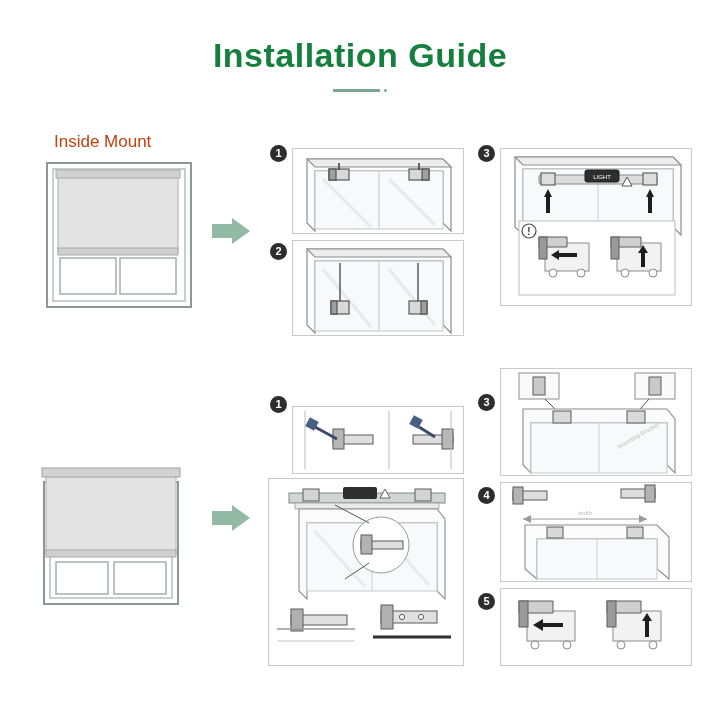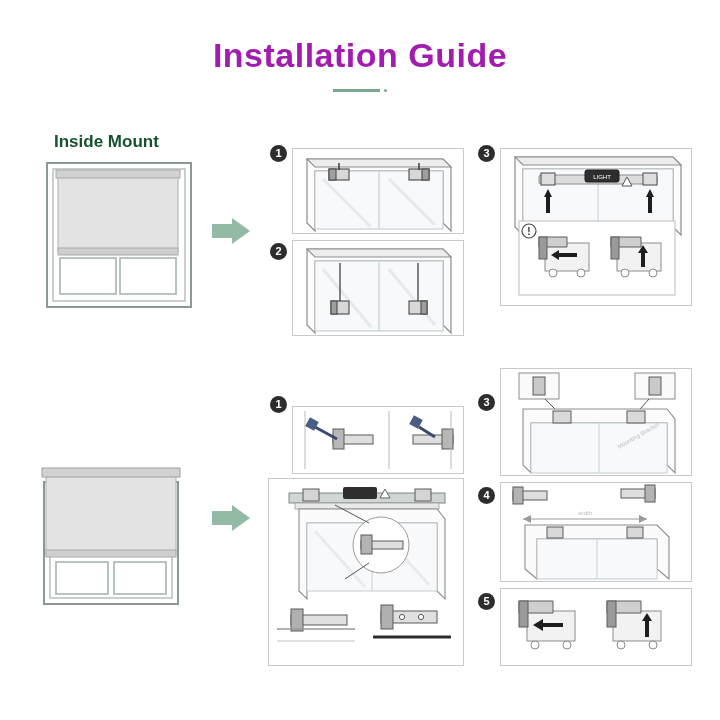--- a/index.html
+++ b/index.html
@@ -22,21 +22,21 @@
 
   
   .title {
     position: absolute;
     top: 36px;
     left: 0;
     width: 720px;
     text-align: center;
     font-size: 34px;
     font-weight: bold;
-    color: #a21caf;
+    color: #15803d;
     letter-spacing: 0.5px;
   }
   .title-rule {
     position: absolute;
     top: 88px;
     left: 50%;
     transform: translateX(-50%);
     width: 54px;
     height: 4px;
     display: flex;
@@ -52,22 +52,22 @@
     width: 3px;
     height: 3px;
     background: #7aa78f;
     border-radius: 50%;
   }
 
   
   .section-label {
     position: absolute;
     font-size: 17px;
-    font-weight: bold;
-    color: #14532d;
+    font-weight: normal;
+    color: #c2410c;
   }
   #label-inside { top: 132px; left: 54px; }
   #label-outside { top: 432px; left: 40px; }
 
   
   .blind {
     position: absolute;
     width: 150px;
     height: 150px;
   }

